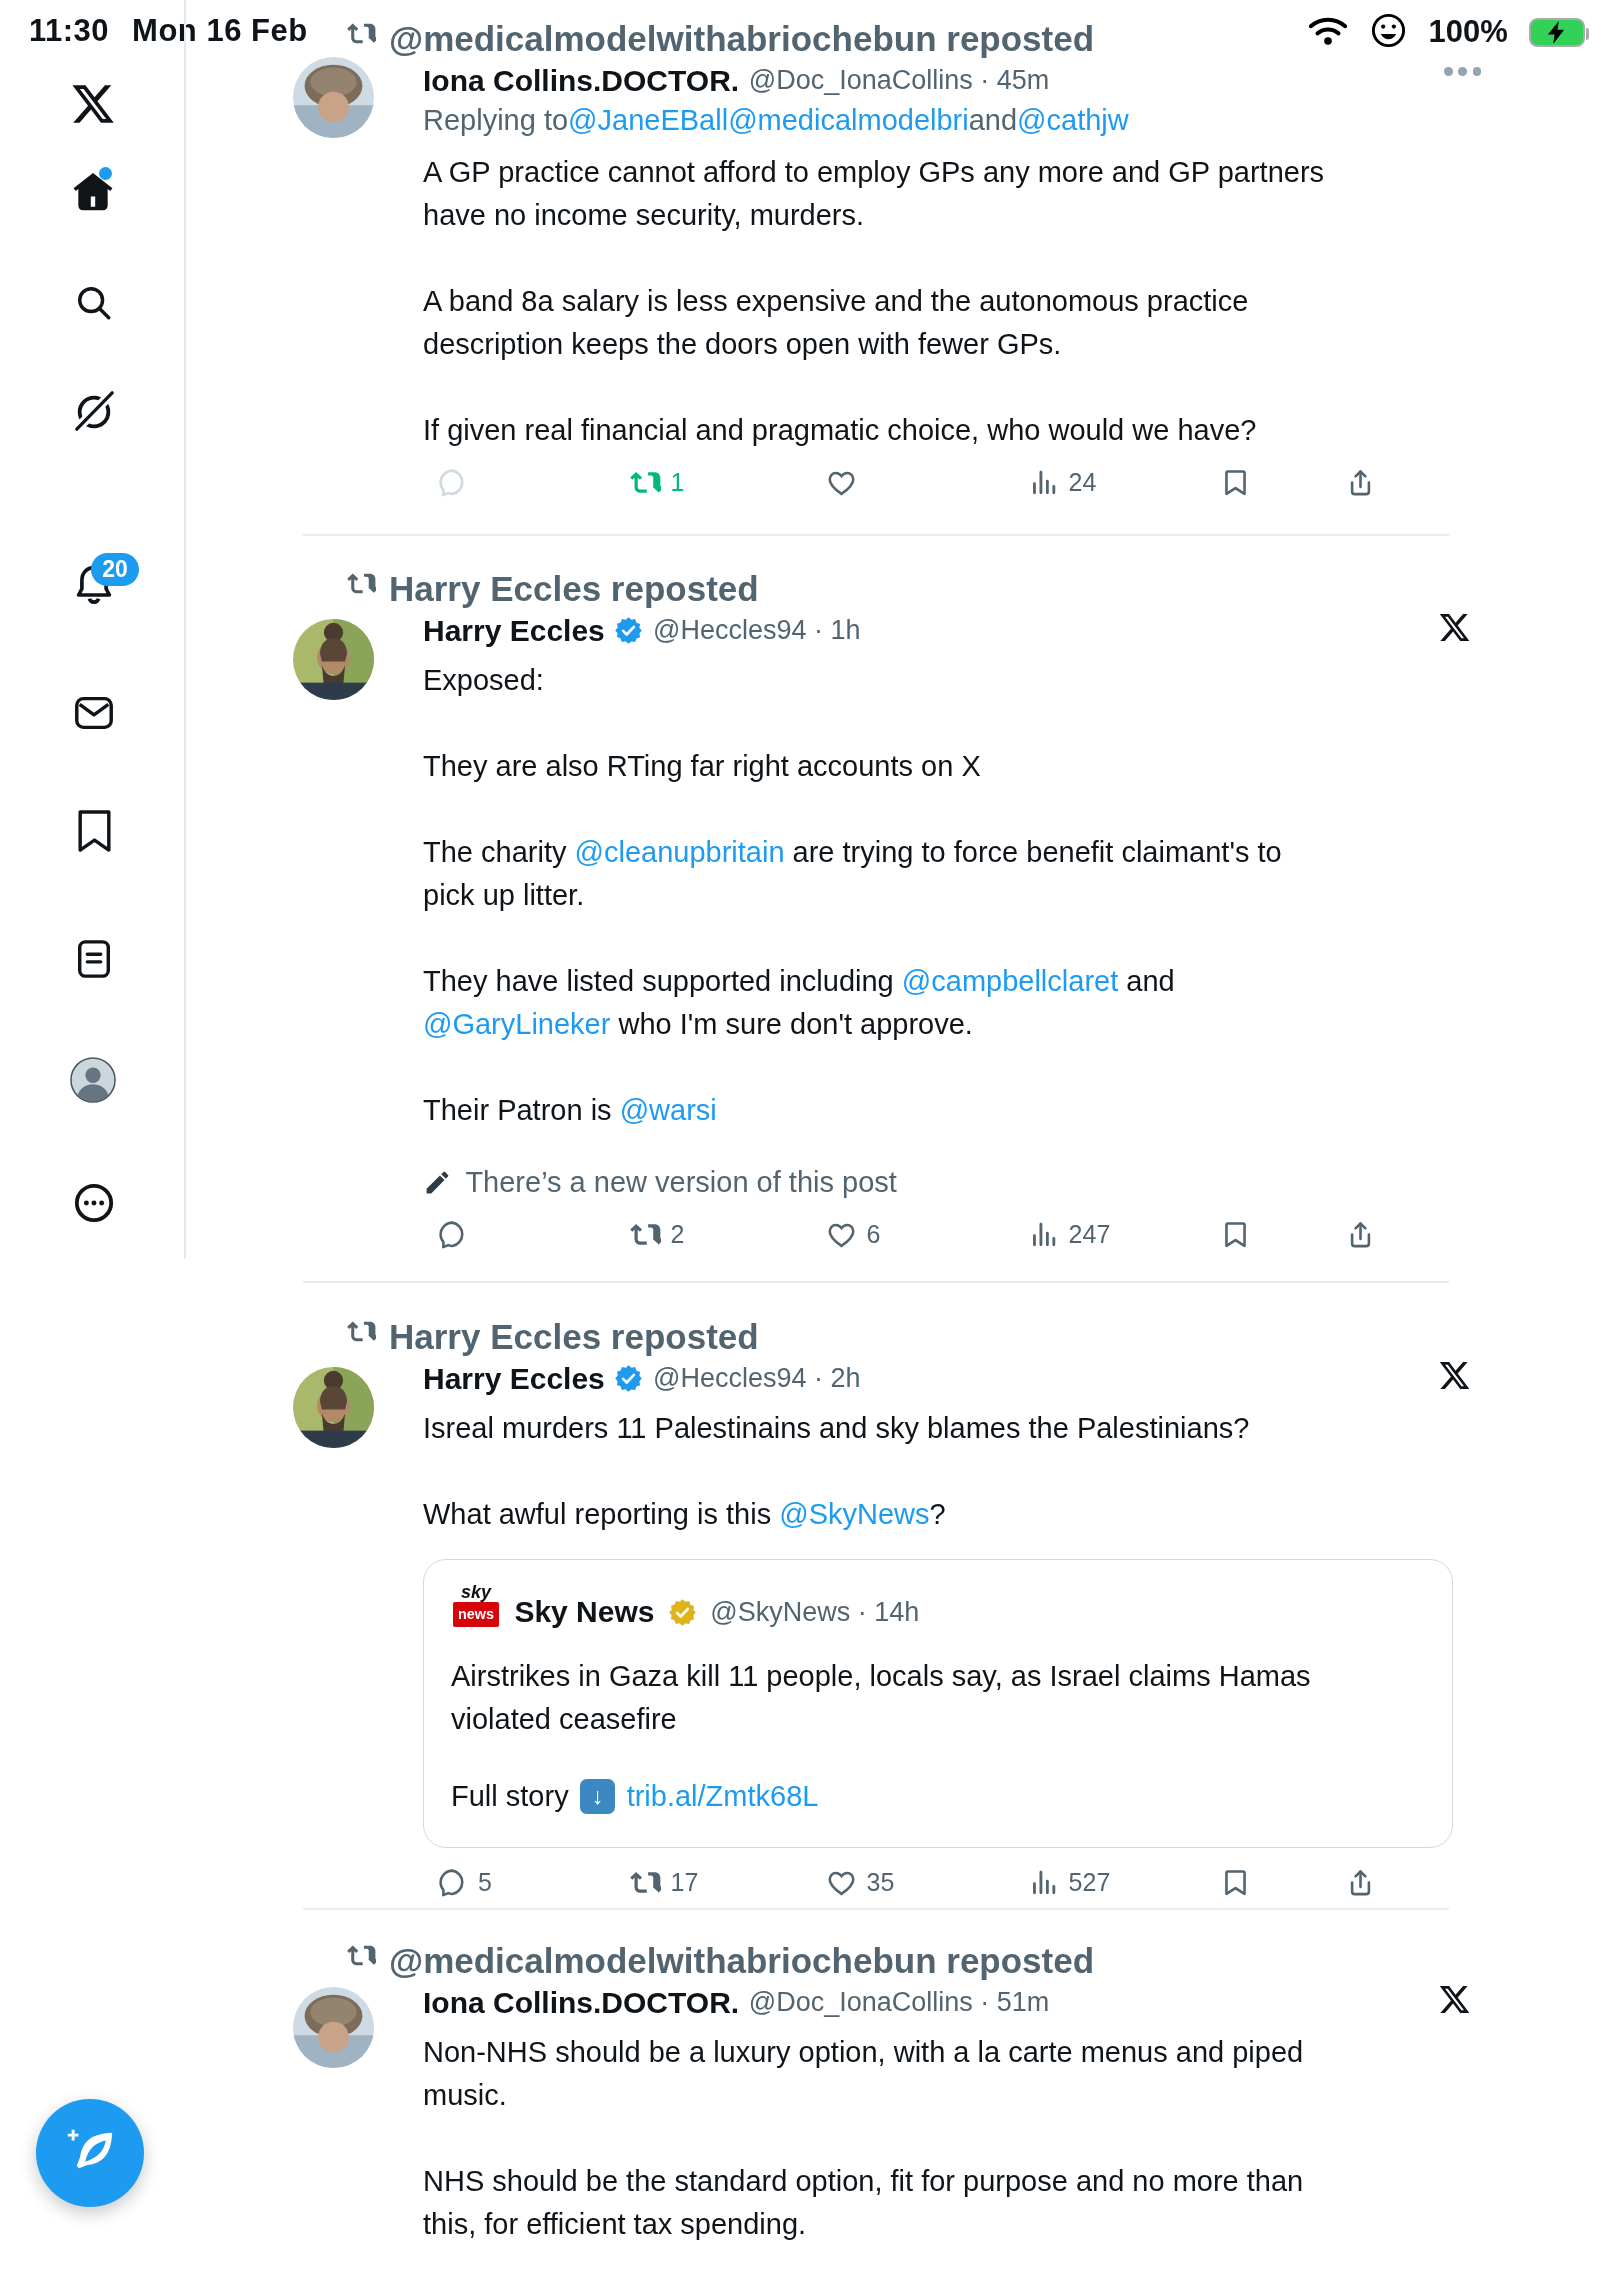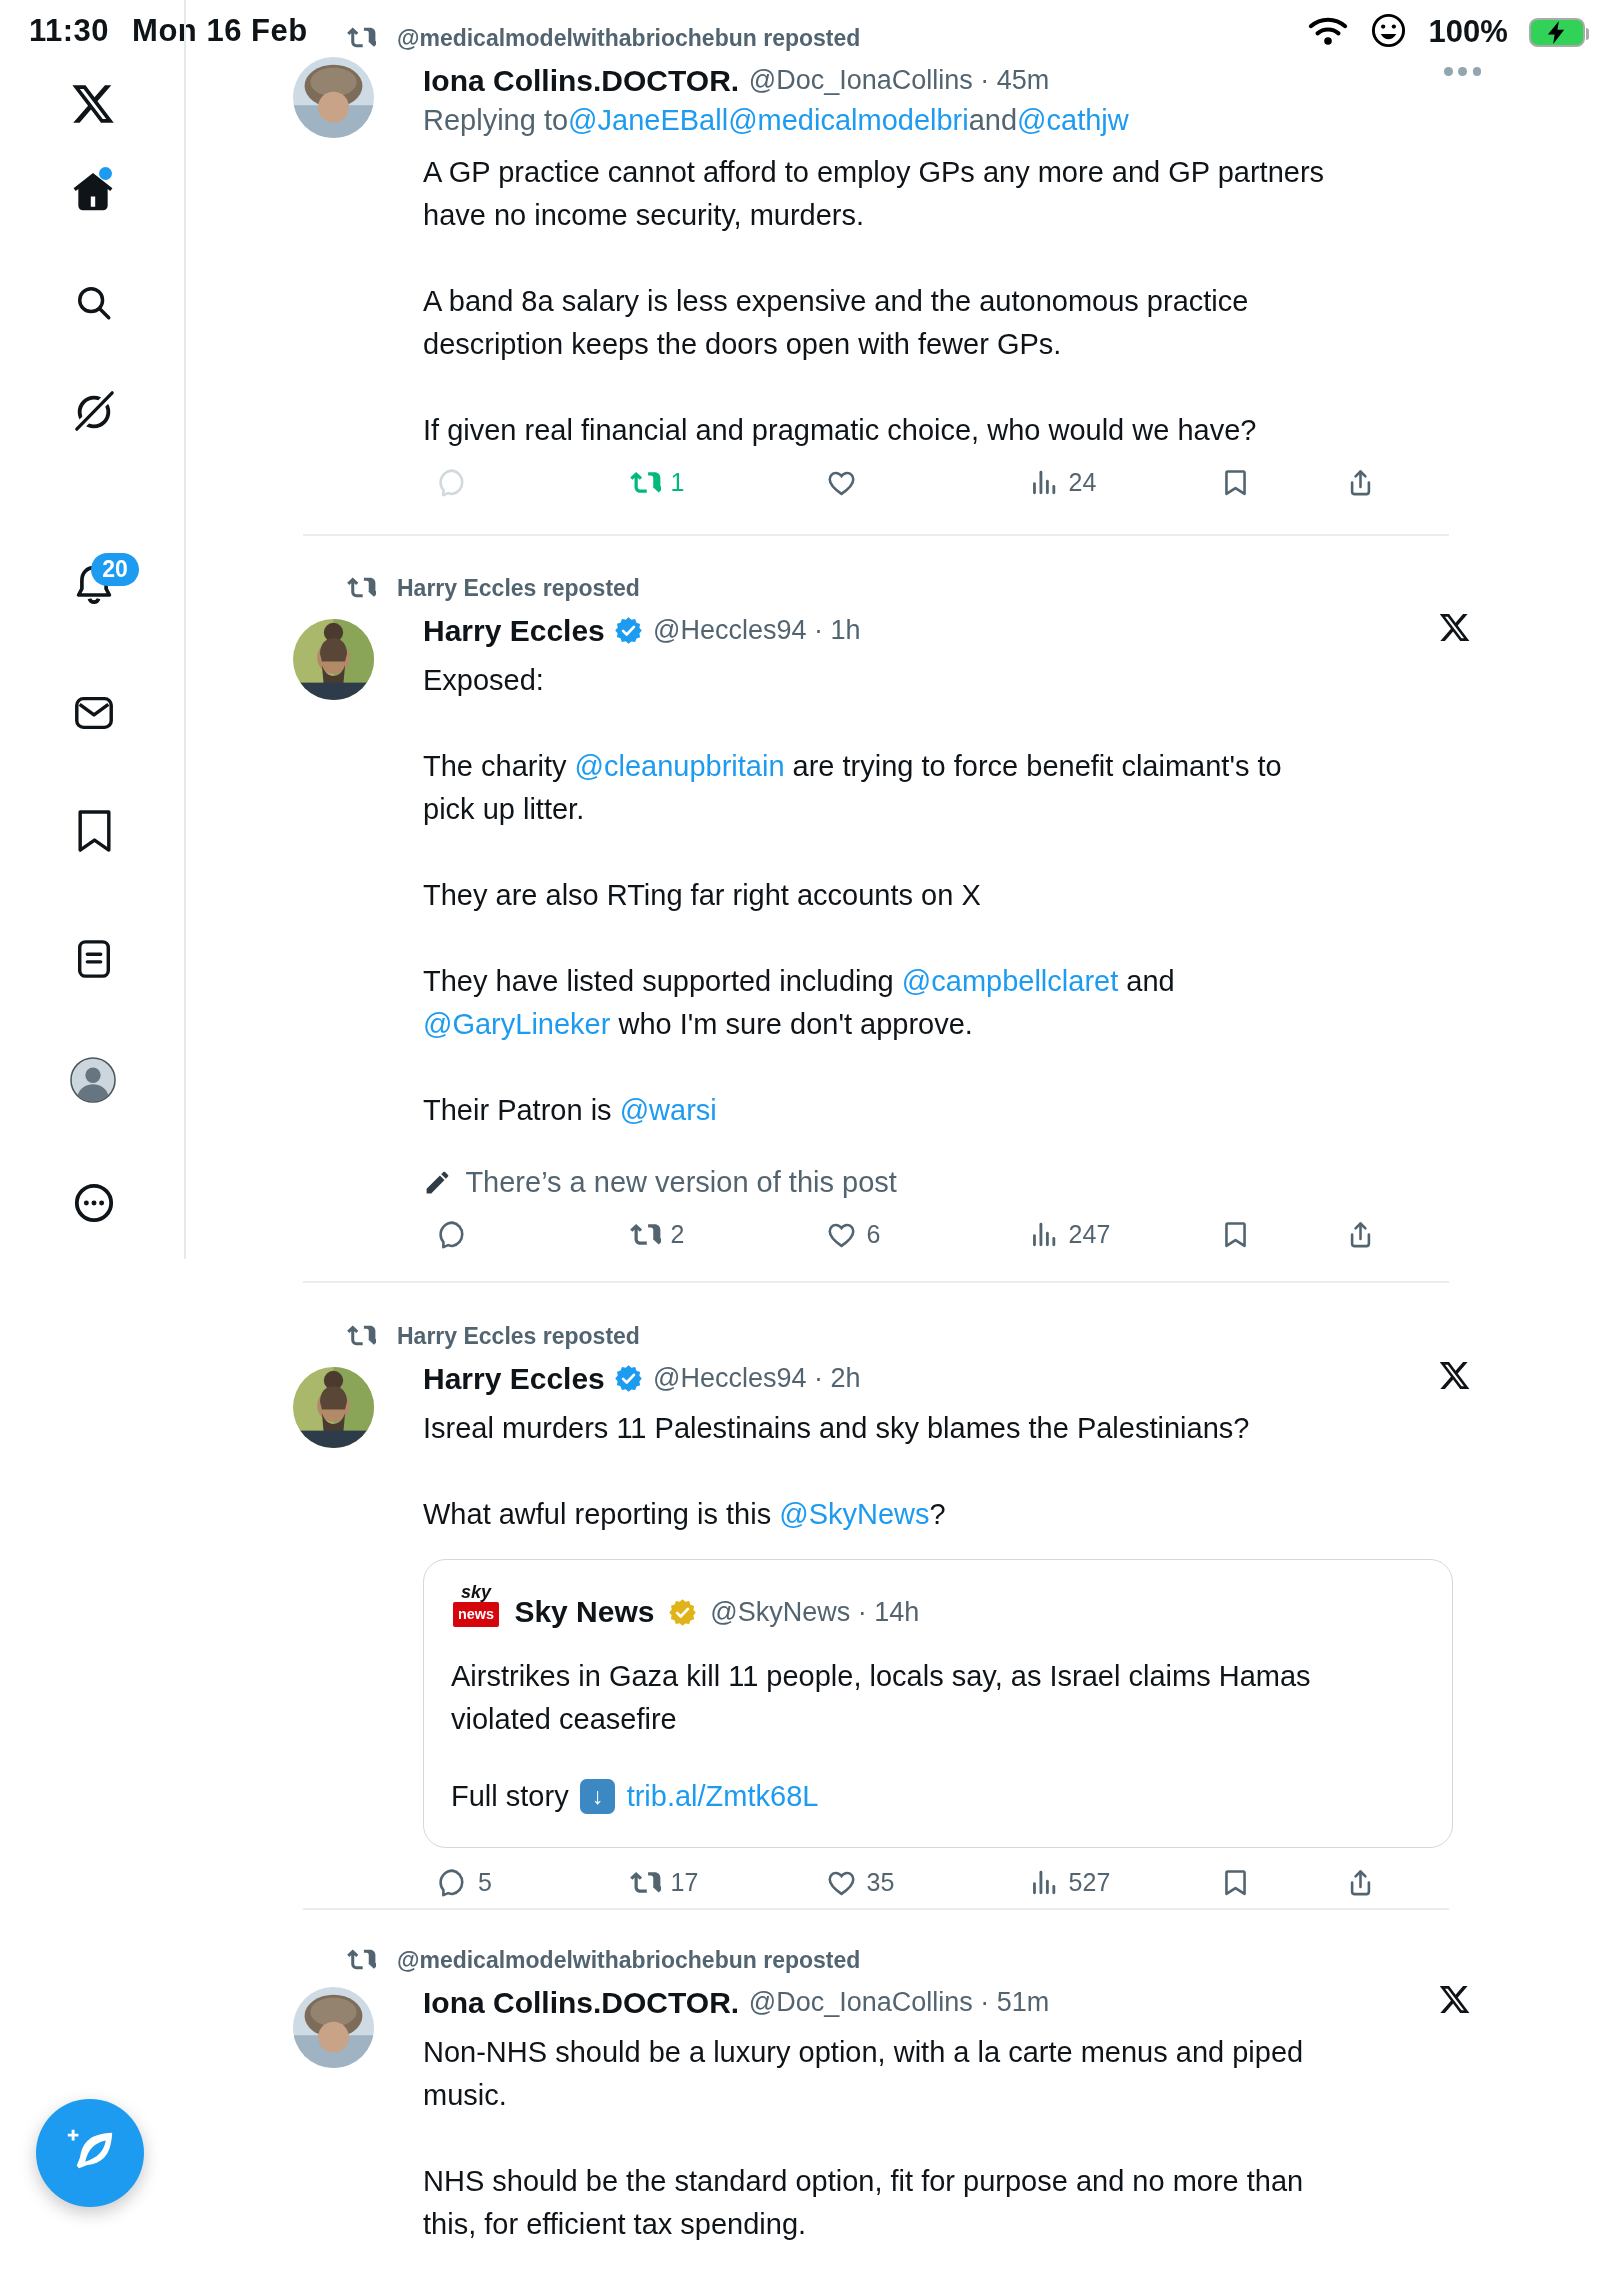--- a/index.html
+++ b/index.html
@@ -19,21 +19,21 @@
   .rail { position:absolute; left:0; top:0; width:154px; height:1259px; }
   .rail-divider { position:absolute; left:184px; top:0; width:1.9px; height:1259px; background:#e3e9ec; }
   .rail-item { position:absolute; display:flex; align-items:center; justify-content:center; }
   .badge { position:absolute; left:91px; top:553px; min-width:48px; height:33px; padding:0 9.6px; background:#1d9bf0; border-radius:17.3px; color:#fff; font-size:23px; font-weight:600; display:flex; align-items:center; justify-content:center; z-index:2; }
   .home-dot { position:absolute; left:99px; top:167px; width:13.4px; height:13.4px; border-radius:50%; background:#1d9bf0; }
   .fab { position:absolute; left:36px; top:2099px; width:108px; height:108px; border-radius:50%; background:#1d9bf0; display:flex; align-items:center; justify-content:center; box-shadow:0 5.8px 17.3px rgba(0,0,0,.22); }
 
   
   .tweet { position:absolute; left:293px; width:1172px; }
   .tweet-divider { position:absolute; left:303px; width:1146px; height:1.9px; background:#e9edef; }
-  .repost-row { margin-left:54px; height:33px; display:flex; align-items:flex-end; gap:21px; color:#536471; font-size:23px; font-weight:700; }
+  .repost-row { margin-left:54px; height:33px; display:flex; align-items:flex-start; gap:13px; color:#536471; font-size:35px; font-weight:700; }
   .avatar { position:absolute; left:0; width:81px; height:81px; border-radius:50%; overflow:hidden; }
   .content { margin-left:130px; margin-top:7.7px; width:1030px; }
   .name-row { display:flex; align-items:center; gap:9.6px; height:42px; white-space:nowrap; }
   .name { font-size:30px; font-weight:700; color:#0f1419; }
   .meta { font-size:27px; color:#536471; }
   .replying { height:38px; font-size:29px; color:#536471; white-space:nowrap; display:flex; align-items:center; }
   .para { margin-top:43px; }
   .para.first { margin-top:11px; }
   .para.tight { margin-top:7.7px; }
   .line { font-size:29px; line-height:43px; white-space:nowrap; }
@@ -300,25 +300,25 @@
         <svg width="29" height="29" viewBox="0 0 24 24">
             <path fill="#1d9bf0" d="M12 1l2.4 2.1 3.1-.6 1.1 3 3 1.1-.6 3.1L23 12l-2 2.4.6 3.1-3 1.1-1.1 3-3.1-.6L12 23l-2.4-2.1-3.1.6-1.1-3-3-1.1.6-3.1L1 12l2.1-2.4-.6-3.1 3-1.1 1.1-3 3.1.6L12 1z"></path>
             <path fill="none" stroke="#fff" stroke-width="2.2" stroke-linecap="round" stroke-linejoin="round" d="M7.5 12.3l3 3 6-6.3"></path>
           </svg>
         <span class="meta">@Heccles94 · 1h</span>
       </div>
       <div class="para tight">
         <div class="line">Exposed:</div>
       </div>
       <div class="para">
+        <div class="line">They are also RTing far right accounts on X</div>
+      </div>
+      <div class="para">
         <div class="line"><span>The charity </span><span class="lnk">@cleanupbritain</span><span> are trying to force benefit claimant's to</span></div>
         <div class="line">pick up litter.</div>
-      </div>
-      <div class="para">
-        <div class="line">They are also RTing far right accounts on X</div>
       </div>
       <div class="para">
         <div class="line"><span>They have listed supported including </span><span class="lnk">@campbellclaret</span><span> and</span></div>
         <div class="line"><span class="lnk">@GaryLineker</span><span> who I'm sure don't approve.</span></div>
       </div>
       <div class="para">
         <div class="line"><span>Their Patron is </span><span class="lnk">@warsi</span></div>
       </div>
       <div class="edited">
         <svg width="29" height="29" viewBox="0 0 24 24">

